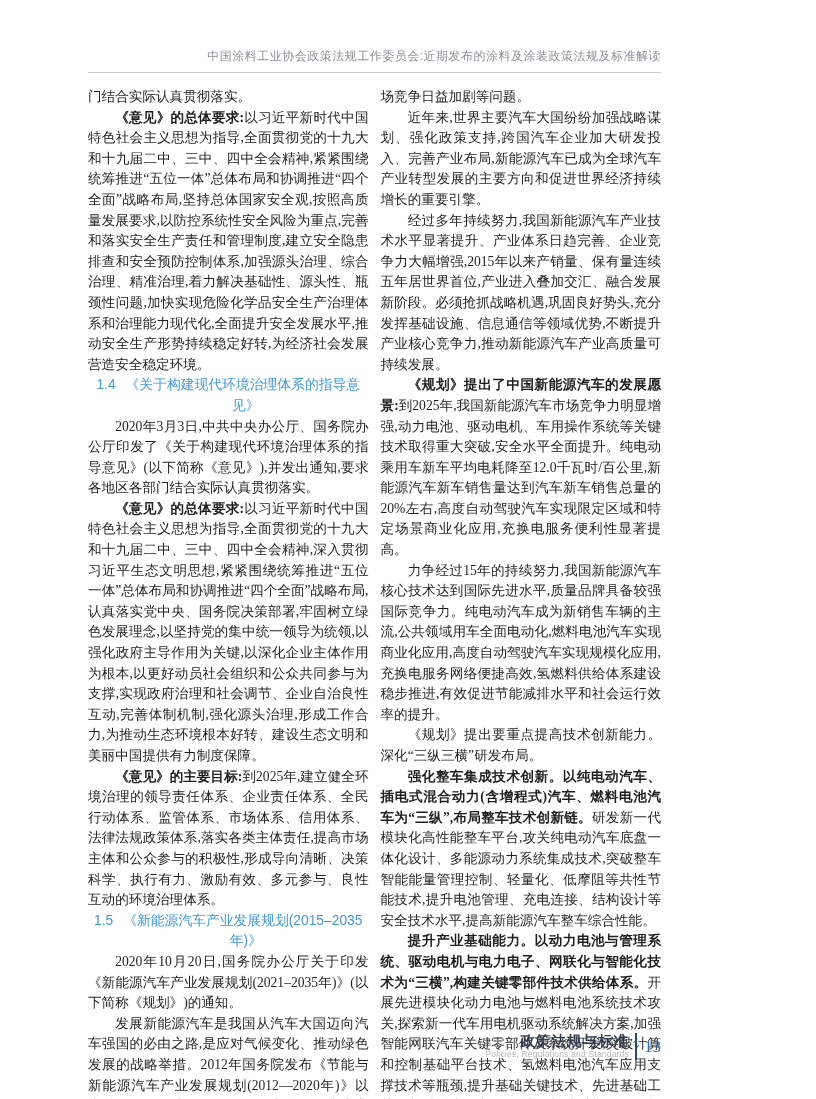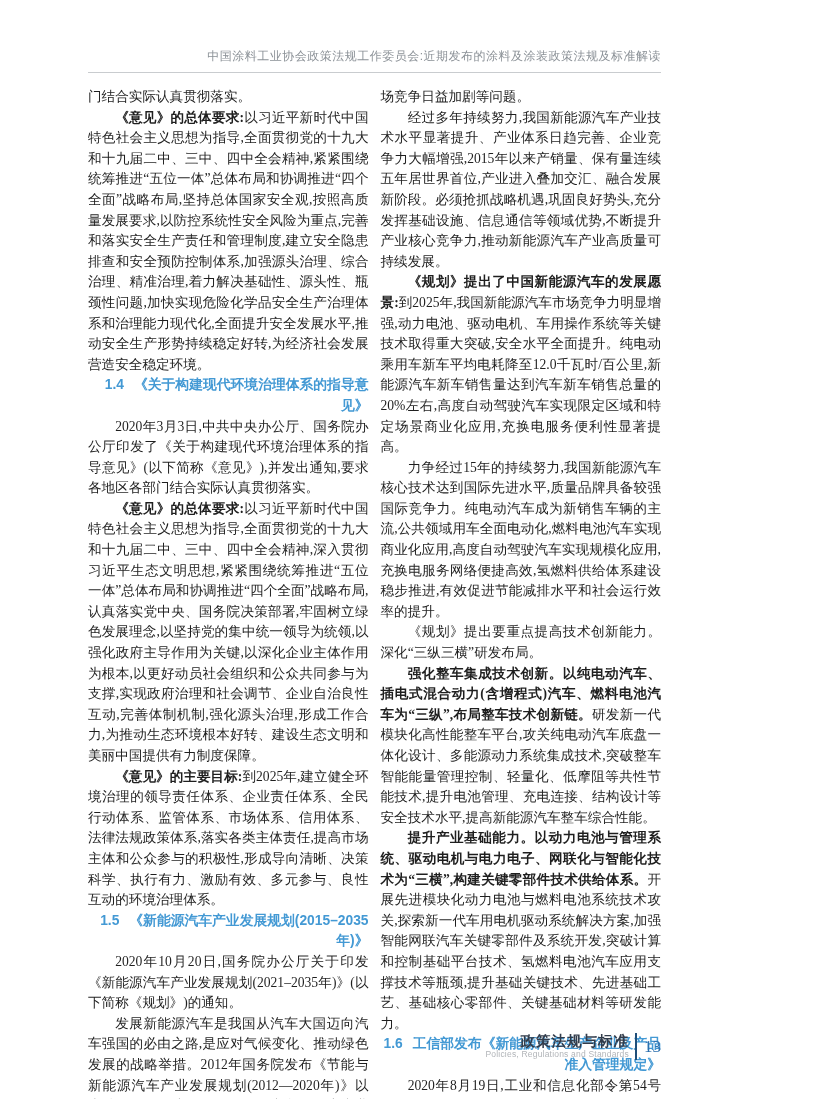--- a/index.html
+++ b/index.html
@@ -34,26 +34,26 @@
     line-height:20.6px;
     text-align:justify;
     text-justify:inter-ideograph;
   }
   .col p{margin:0;text-indent:2em;}
   .col p.noindent{text-indent:0;}
   .col .b{font-weight:bold;}
   .sec-heading{
     color:var(--heading-blue,#4399d4);
     font-family:"Liberation Sans", sans-serif;
-    font-weight:bold;
+    font-weight:normal;
     font-size:13.8px;
     line-height:20.6px;
     padding-left:2.55em;
     text-indent:-2.55em;
-    text-align:right;
+    text-align:center;
   }
   .sec-num{margin-right:.72em;}
   
   .footer{
     position:absolute;top:1033px;right:88px;
     display:flex;align-items:center;
   }
   .footer-text{text-align:right;line-height:1.1;}
   .footer-cn{
     font-family:"Liberation Sans", sans-serif;
@@ -91,20 +91,21 @@
         <div class="sec-heading"><span class="sec-num">1.4</span><span>《关于构建现代环境治理体系的指导意见》</span></div>
         <p><span>2020年3月3日,中共中央办公厅、国务院办公厅印发了《关于构建现代环境治理体系的指导意见》(以下简称《意见》),并发出通知,要求各地区各部门结合实际认真贯彻落实。</span></p>
         <p><span class="b">《意见》的总体要求:</span><span>以习近平新时代中国特色社会主义思想为指导,全面贯彻党的十九大和十九届二中、三中、四中全会精神,深入贯彻习近平生态文明思想,紧紧围绕统筹推进“五位一体”总体布局和协调推进“四个全面”战略布局,认真落实党中央、国务院决策部署,牢固树立绿色发展理念,以坚持党的集中统一领导为统领,以强化政府主导作用为关键,以深化企业主体作用为根本,以更好动员社会组织和公众共同参与为支撑,实现政府治理和社会调节、企业自治良性互动,完善体制机制,强化源头治理,形成工作合力,为推动生态环境根本好转、建设生态文明和美丽中国提供有力制度保障。</span></p>
         <p><span class="b">《意见》的主要目标:</span><span>到2025年,建立健全环境治理的领导责任体系、企业责任体系、全民行动体系、监管体系、市场体系、信用体系、法律法规政策体系,落实各类主体责任,提高市场主体和公众参与的积极性,形成导向清晰、决策科学、执行有力、激励有效、多元参与、良性互动的环境治理体系。</span></p>
         <div class="sec-heading"><span class="sec-num">1.5</span><span>《新能源汽车产业发展规划(2015–2035年)》</span></div>
         <p><span>2020年10月20日,国务院办公厅关于印发《新能源汽车产业发展规划(2021–2035年)》(以下简称《规划》)的通知。</span></p>
         <p><span>发展新能源汽车是我国从汽车大国迈向汽车强国的必由之路,是应对气候变化、推动绿色发展的战略举措。2012年国务院发布《节能与新能源汽车产业发展规划(2012—2020年)》以来,我国坚持纯电驱动战略取向,新能源汽车产业发展取得了巨大成就,成为世界汽车产业发展转型的重要力量之一。与此同时,我国新能源汽车发展也面临核心技术创新能力不强、质量保障体系有待完善、基础设施建设仍显滞后、产业生态尚不健全、市</span></p>
       </div>
     <div class="col">
         <p class="noindent"><span>场竞争日益加剧等问题。</span></p>
+        <p><span>近年来,世界主要汽车大国纷纷加强战略谋划、强化政策支持,跨国汽车企业加大研发投入、完善产业布局,新能源汽车已成为全球汽车产业转型发展的主要方向和促进世界经济持续增长的重要引擎。</span></p>
         <p><span>经过多年持续努力,我国新能源汽车产业技术水平显著提升、产业体系日趋完善、企业竞争力大幅增强,2015年以来产销量、保有量连续五年居世界首位,产业进入叠加交汇、融合发展新阶段。必须抢抓战略机遇,巩固良好势头,充分发挥基础设施、信息通信等领域优势,不断提升产业核心竞争力,推动新能源汽车产业高质量可持续发展。</span></p>
         <p><span class="b">《规划》提出了中国新能源汽车的发展愿景:</span><span>到2025年,我国新能源汽车市场竞争力明显增强,动力电池、驱动电机、车用操作系统等关键技术取得重大突破,安全水平全面提升。纯电动乘用车新车平均电耗降至12.0千瓦时/百公里,新能源汽车新车销售量达到汽车新车销售总量的20%左右,高度自动驾驶汽车实现限定区域和特定场景商业化应用,充换电服务便利性显著提高。</span></p>
         <p><span>力争经过15年的持续努力,我国新能源汽车核心技术达到国际先进水平,质量品牌具备较强国际竞争力。纯电动汽车成为新销售车辆的主流,公共领域用车全面电动化,燃料电池汽车实现商业化应用,高度自动驾驶汽车实现规模化应用,充换电服务网络便捷高效,氢燃料供给体系建设稳步推进,有效促进节能减排水平和社会运行效率的提升。</span></p>
         <p><span>《规划》提出要重点提高技术创新能力。深化“三纵三横”研发布局。</span></p>
         <p><span class="b">强化整车集成技术创新。以纯电动汽车、插电式混合动力(含增程式)汽车、燃料电池汽车为“三纵”,布局整车技术创新链。</span><span>研发新一代模块化高性能整车平台,攻关纯电动汽车底盘一体化设计、多能源动力系统集成技术,突破整车智能能量管理控制、轻量化、低摩阻等共性节能技术,提升电池管理、充电连接、结构设计等安全技术水平,提高新能源汽车整车综合性能。</span></p>
         <p><span class="b">提升产业基础能力。以动力电池与管理系统、驱动电机与电力电子、网联化与智能化技术为“三横”,构建关键零部件技术供给体系。</span><span>开展先进模块化动力电池与燃料电池系统技术攻关,探索新一代车用电机驱动系统解决方案,加强智能网联汽车关键零部件及系统开发,突破计算和控制基础平台技术、氢燃料电池汽车应用支撑技术等瓶颈,提升基础关键技术、先进基础工艺、基础核心零部件、关键基础材料等研发能力。</span></p>
         <div class="sec-heading"><span class="sec-num">1.6</span><span>工信部发布《新能源汽车生产企业及产品准入管理规定》</span></div>
         <p><span>2020年8月19日,工业和信息化部令第54号公布了</span></p>
       </div>
   </div>

